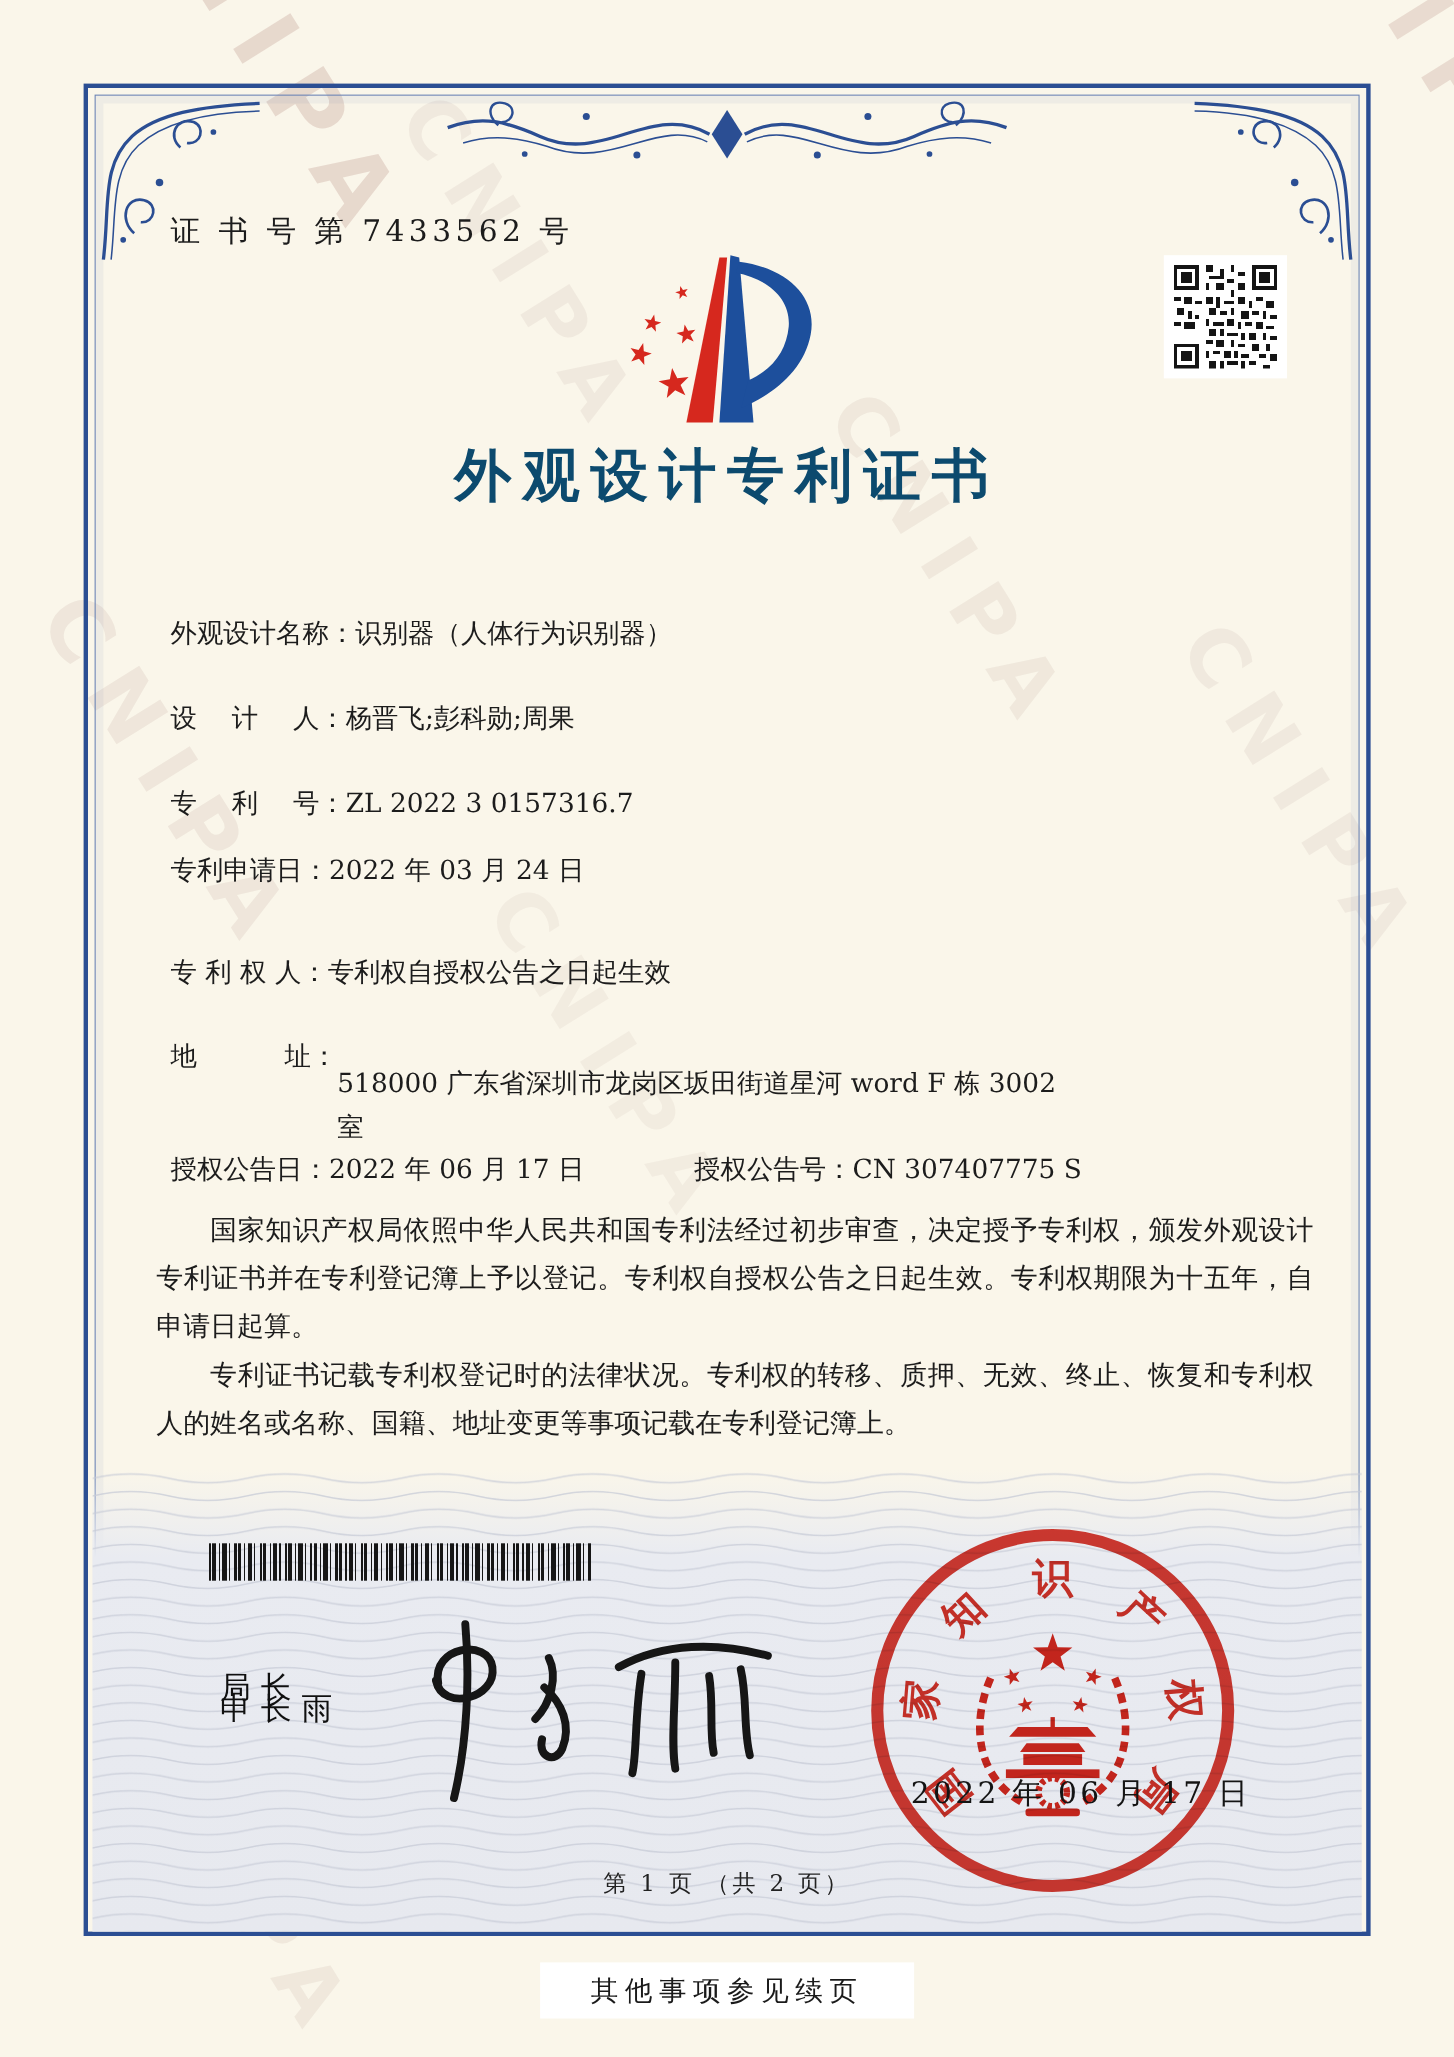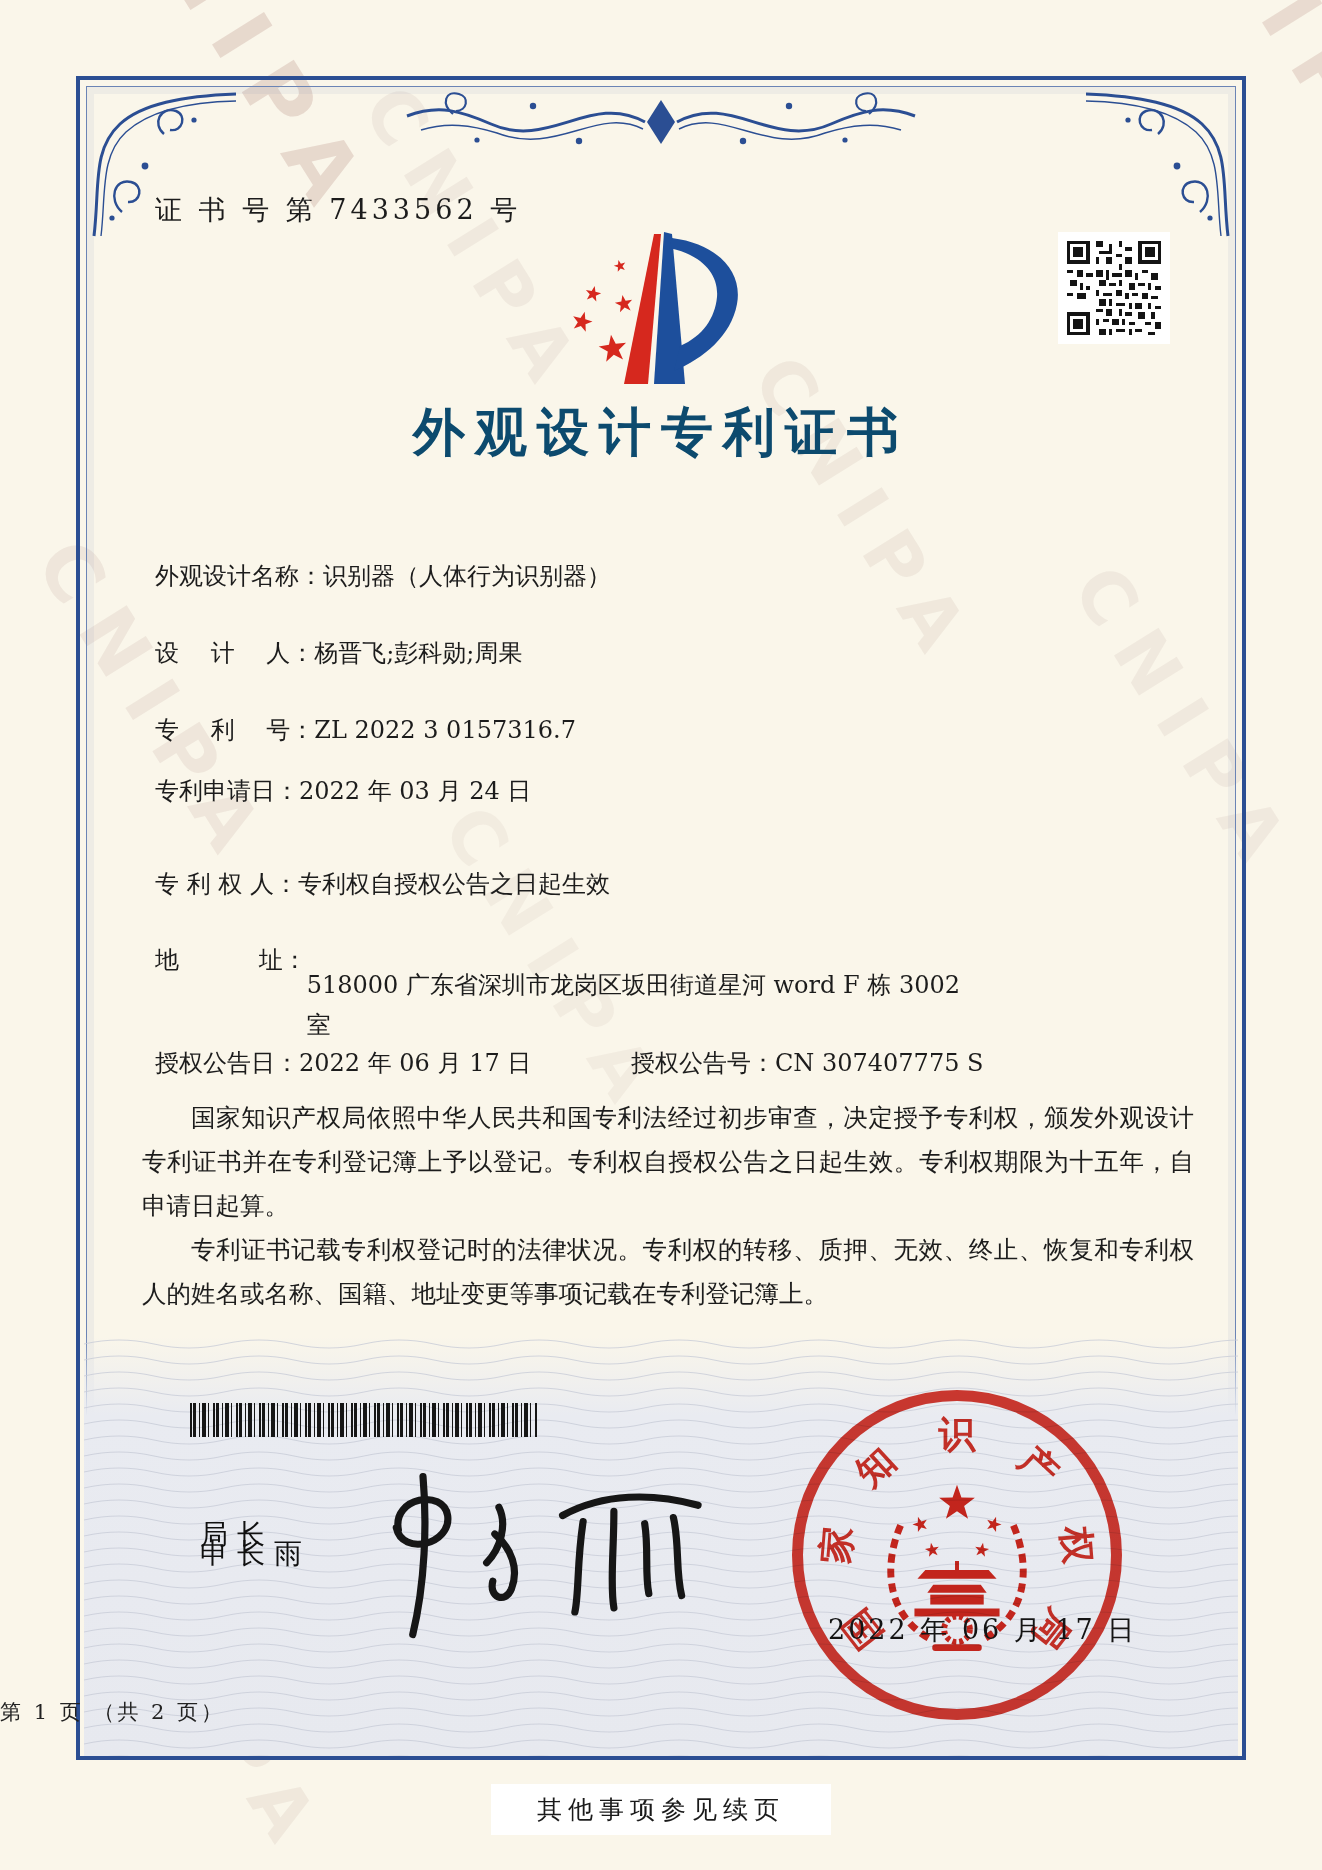--- a/index.html
+++ b/index.html
@@ -71,21 +71,21 @@
     border-radius:50%;box-sizing:border-box;}
   .seal-char{position:absolute;left:50%;top:50%;width:44px;height:44px;margin:-22px;
     display:flex;align-items:center;justify-content:center;
     font-size:37px;font-weight:bold;color:rgba(210,35,25,.93);
     transform:rotate(var(--a)) translateY(-120px);}
   .emblem{position:absolute;left:50%;top:52%;transform:translate(-50%,-50%);
     color:#d6281e;}
   .seal-date{position:absolute;left:828px;top:1612px;font-size:27px;letter-spacing:3px;
     color:#141414;z-index:6;}
   
-  .page-info{position:absolute;left:0;right:0;top:1698px;
+  .page-info{position:absolute;left:0;right:0;top:1698px;text-align:center;
     font-size:21px;letter-spacing:3px;color:#222;}
   .bottom-note{position:absolute;left:50%;top:1784px;transform:translateX(-50%);
     background:#ffffff;padding:9px 46px;font-size:25px;letter-spacing:6px;color:#1a1a1a;
     white-space:nowrap;}
 </style>
 </head>
 <body>
 
 <svg width="0" height="0" style="position:absolute" aria-hidden="true">
   <defs>

